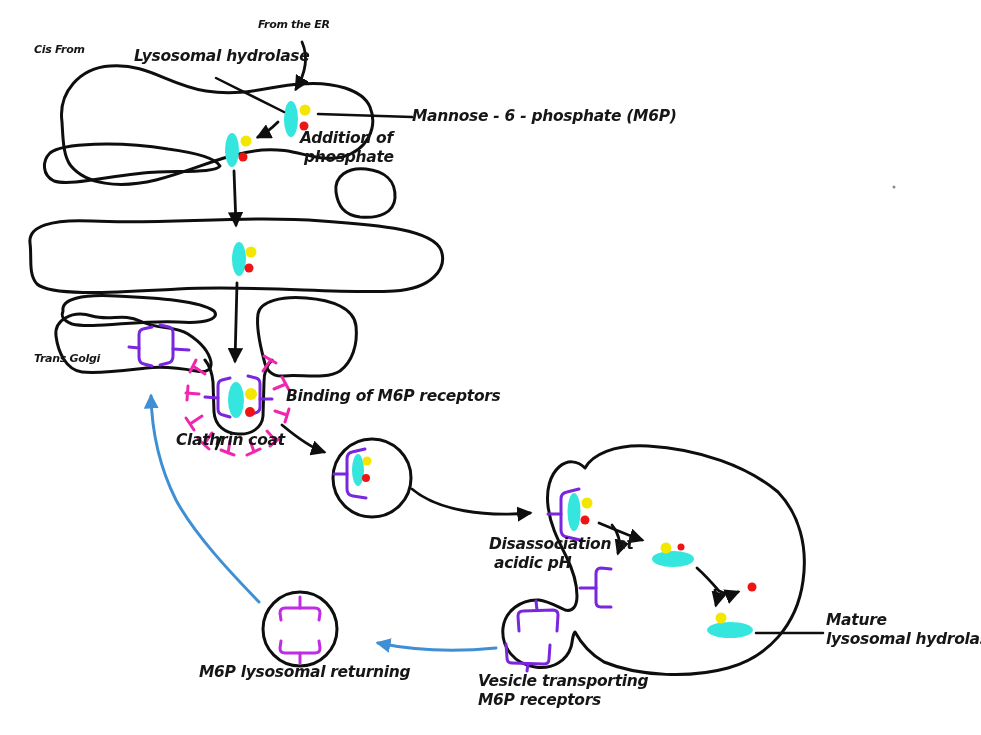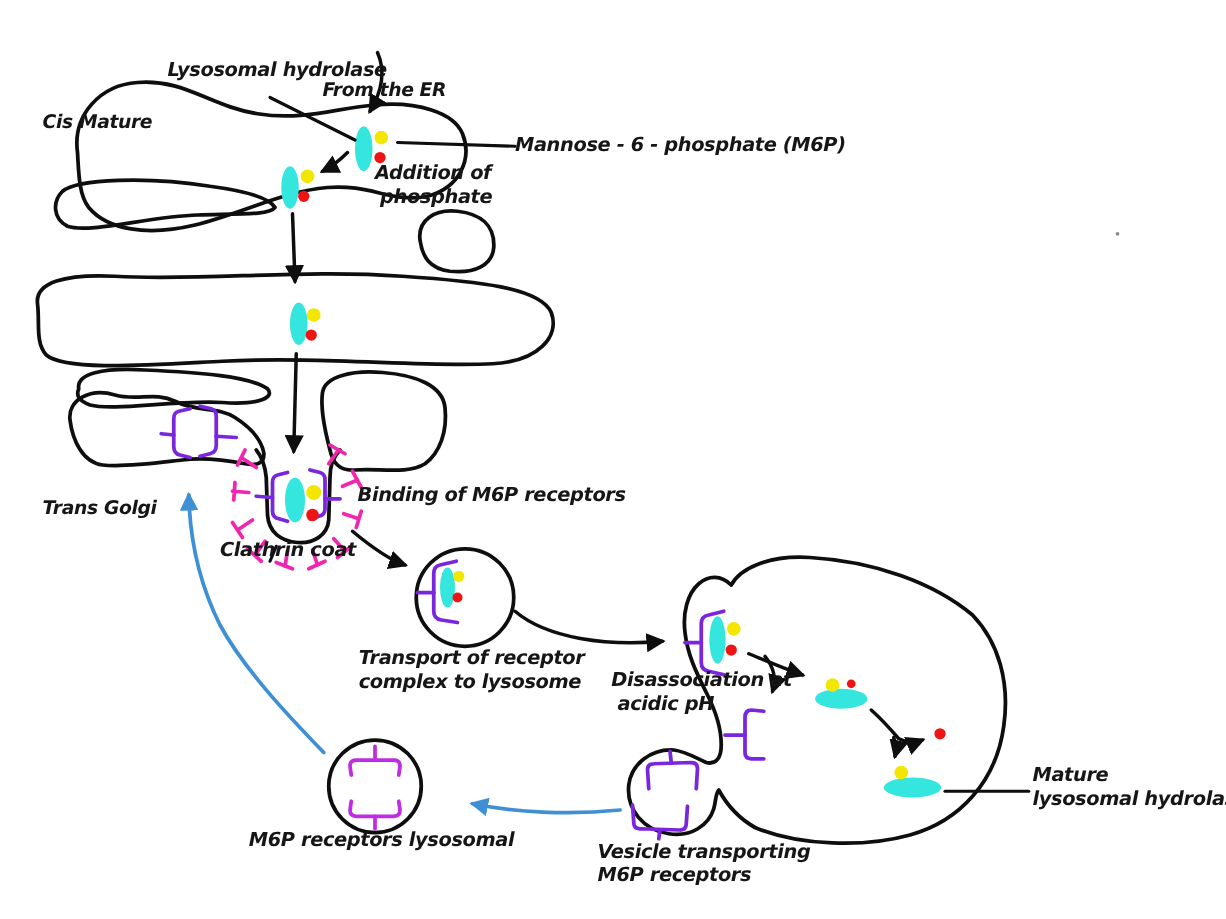--- a/index.html
+++ b/index.html
@@ -2,21 +2,21 @@
 <html><head>
 <meta charset="utf-8">
 <style>
   html,body{margin:0;padding:0;background:#ffffff;}
   .stage{position:relative;width:981px;height:735px;background:#ffffff;overflow:hidden;
          font-family:"DejaVu Sans","Liberation Sans",sans-serif;}
   .stage svg{position:absolute;left:0;top:0;}
   .lbl{position:absolute;font-style:italic;font-weight:bold;font-size:15.5px;line-height:19px;
        letter-spacing:-0.3px;color:#161616;white-space:nowrap;}
   .lbl .l2{display:block;}
-  .big{font-size:15px;margin-top:48px;}
+  .big{font-size:11px;}
 </style>
 </head>
 <body>
 
 <div class="stage">
 
 <svg width="981" height="735" viewBox="0 0 981 735">
   <defs>
     <marker id="mB" viewBox="0 0 9 9" refX="7.5" refY="4.5" markerWidth="5.5" markerHeight="5.5" orient="auto">
       <path d="M0,0 L9,4.5 L0,9 Z" fill="#0e0e0e"></path>
@@ -156,45 +156,41 @@
     <path d="M216,78 L284,112" stroke="#0e0e0e"></path>
     <path d="M318,114 L412,117" stroke="#0e0e0e"></path>
     <path d="M221,437 L216,449" stroke="#0e0e0e"></path>
     <path d="M756,633 L823,633" stroke="#0e0e0e"></path>
   </g>
 
   <circle cx="894" cy="187" r="1.5" fill="#8a8a8a"></circle>
 </svg>
 
 <div class="lbl big" style="left:258px;top:15px">From the ER</div>
-<div class="lbl big" style="left:34px;top:40px">Cis Mature</div>
+<div class="lbl big" style="left:34px;top:40px">Cis From</div>
 <div class="lbl" style="left:134px;top:47px">
   <span class="l2">Lysosomal hydrolase</span>
 </div>
 <div class="lbl" style="left:412px;top:107px">Mannose - 6 - phosphate (M6P)</div>
 <div class="lbl" style="left:300px;top:129px">
   <span class="l2">Addition of</span>
   <span class="l2" style="padding-left:4px">phosphate</span>
 </div>
 <div class="lbl big" style="left:34px;top:349px">Trans Golgi</div>
 <div class="lbl" style="left:286px;top:387px">Binding of M6P receptors</div>
 <div class="lbl" style="left:176px;top:431px">Clathrin coat</div>
-<div class="lbl" style="left:287px;top:517px">
-  <span class="l2">Transport of receptor</span>
-  <span class="l2">complex to lysosome</span>
-</div>
 <div class="lbl" style="left:489px;top:535px">
   <span class="l2">Disassociation at</span>
   <span class="l2" style="padding-left:5px">acidic pH</span>
 </div>
 <div class="lbl" style="left:826px;top:611px">
   <span class="l2">Mature</span>
   <span class="l2">lysosomal hydrolase</span>
 </div>
 <div class="lbl" style="left:199px;top:663px">
-  <span class="l2">M6P receptors lysosomal</span>
+  <span class="l2">M6P lysosomal returning</span>
 </div>
 <div class="lbl" style="left:478px;top:672px">
   <span class="l2">Vesicle transporting</span>
   <span class="l2">M6P receptors</span>
 </div>
 
 </div>
 
 </body></html>

